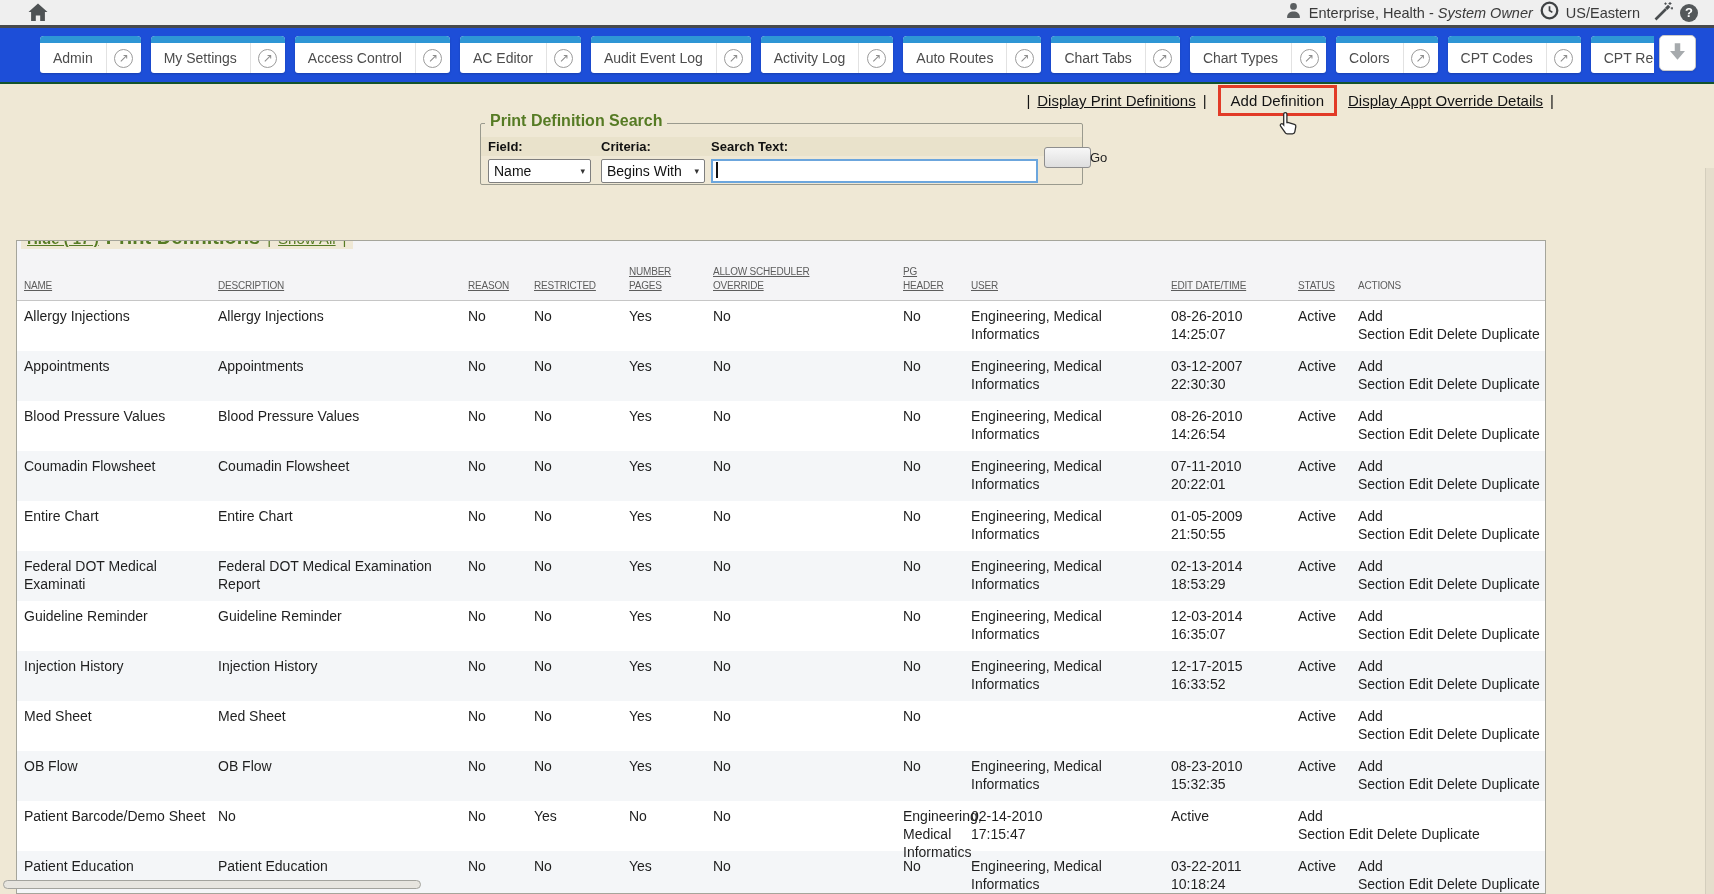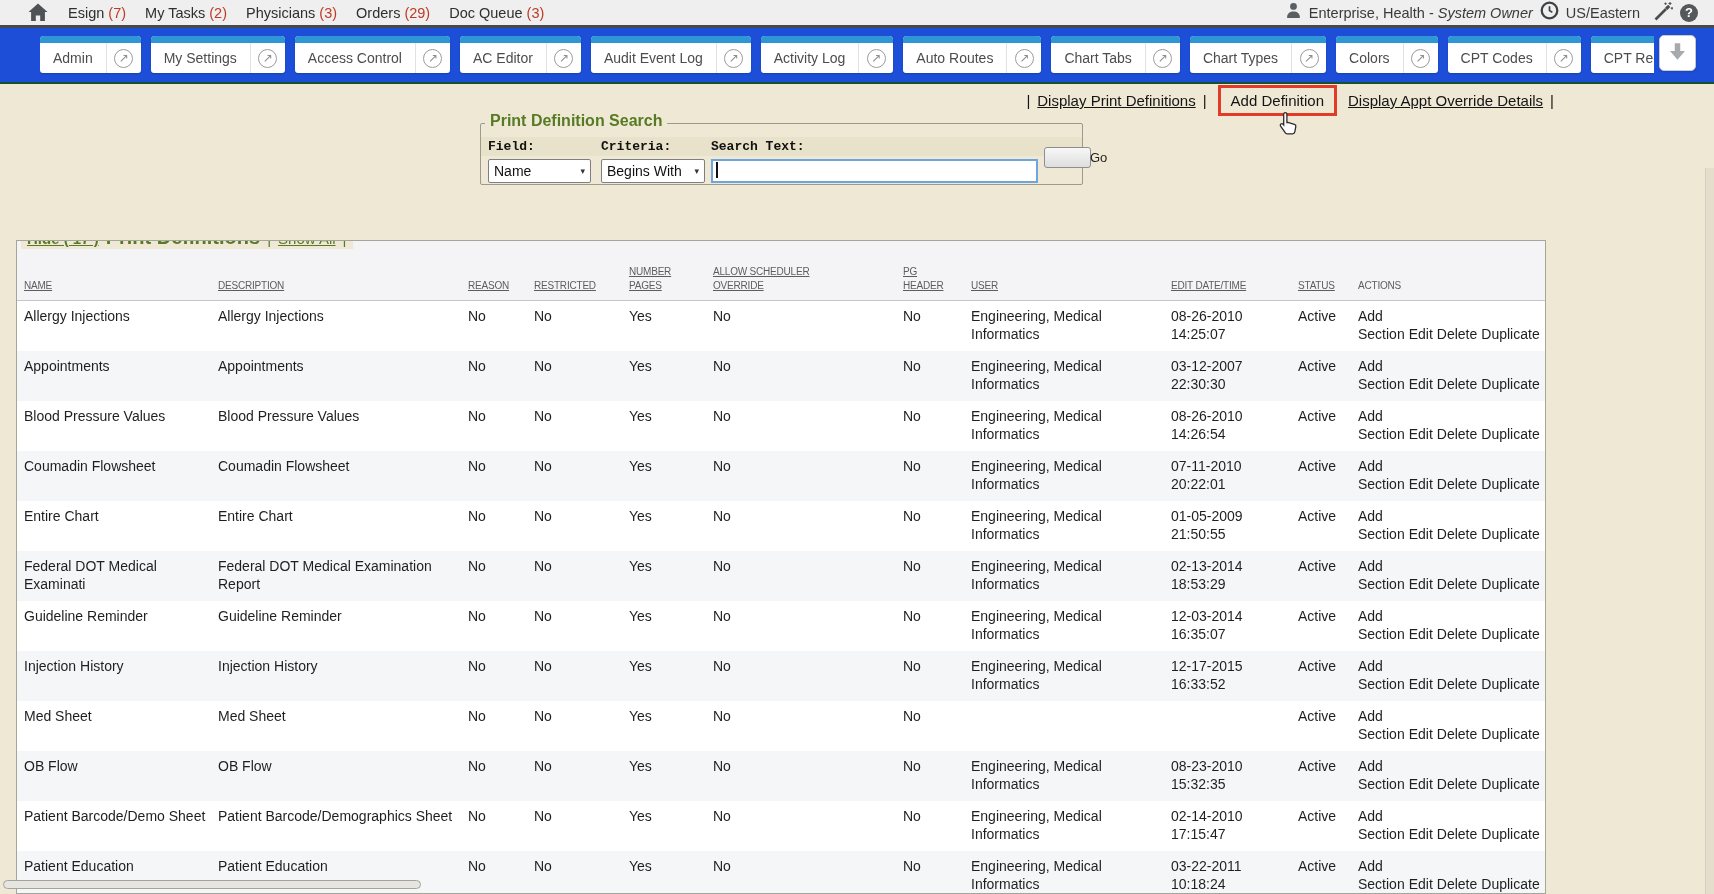--- a/index.html
+++ b/index.html
@@ -47,21 +47,21 @@
   .quick-links a { color:#141414; text-decoration:underline; cursor:pointer; }
   .add-def-box { border:3px solid #e23b27; padding:4px 10px; margin:0 4px; cursor:pointer; }
   .cursor-icon { position:absolute; left:1278px; top:27px; }
 
   
   .search-panel { position:absolute; left:480px; top:39px; width:603px; height:62px;
                   border:1px solid #9a9a8e; border-radius:2px; background:#efe8d5; }
   .search-legend { position:absolute; top:-12px; left:4px; background:#efe8d5; padding:0 5px;
                    font-size:16px; font-weight:bold; color:#567b24; white-space:nowrap; }
   .label-strip { margin-top:13px; height:19px; background:#e9e2cb; display:flex; align-items:center;
-                 padding-left:7px; font-size:13px; font-weight:bold; color:#111;font-family:Liberation Mono, monospace; }
+                 padding-left:7px; font-size:13px; font-weight:bold; color:#111; }
   .label-strip .w1 { width:113px; } .label-strip .w2 { width:110px; }
   .ctrl-row { margin-top:3px; padding-left:7px; display:flex; align-items:center; }
   .fselect { height:24px; background:#fff; border:1px solid #7f7f7f; border-radius:2px;
              display:flex; align-items:center; justify-content:space-between; padding:0 5px;
              font-size:14px; color:#111; cursor:pointer; }
   .fs1 { width:103px; margin-right:10px; } .fs2 { width:104px; margin-right:6px; }
   .fselect .caret { font-size:9px; color:#333; }
   .search-input { width:327px; height:24px; border:2px solid #6ca6dd; background:#fff;
                   font-family:"Liberation Sans",sans-serif; font-size:14px; padding:0 4px; outline:none; }
   .text-caret { position:absolute; left:235px; top:38px; width:1.5px; height:16px; background:#111; }
@@ -98,27 +98,20 @@
 </style>
 </head>
 <body>
 
 <div class="topbar">
   <span class="home-btn">
     <svg width="20" height="19" viewBox="0 0 20 19">
         <path d="M10 0.5 L19.5 9 h-2.6 V18 h-4.7 v-5.6 H7.8 V18 H3.1 V9 H0.5 Z" fill="#4e5254"></path>
       </svg>
   </span>
-  <nav class="topnav" id="topnav">
-      <a class="navlink"><span class="lbl">Esign </span><span class="cnt">(7)</span></a>
-      <a class="navlink"><span class="lbl">My Tasks </span><span class="cnt">(2)</span></a>
-      <a class="navlink"><span class="lbl">Physicians </span><span class="cnt">(3)</span></a>
-      <a class="navlink"><span class="lbl">Orders </span><span class="cnt">(29)</span></a>
-      <a class="navlink"><span class="lbl">Doc Queue </span><span class="cnt">(3)</span></a>
-    </nav>
   <div class="topbar-right">
     <span>
       <svg width="17" height="17" viewBox="0 0 16 16">
           <path d="M8 1a3.2 3.2 0 1 1 0 6.4A3.2 3.2 0 0 1 8 1zm-6 13.2c0-3.4 2.7-5.3 6-5.3s6 1.9 6 5.3v.8H2z" fill="#5a5e60"></path>
         </svg>
     </span>
     <span class="user-block"><span>Enterprise, Health -</span> <i>System Owner</i></span>
     <span>
       <svg width="19" height="19" viewBox="0 0 20 20">
           <circle cx="10" cy="10" r="8.2" fill="none" stroke="#3f4244" stroke-width="2.4"></circle>
@@ -503,21 +496,20 @@
           <div class="cell">Engineering, Medical Informatics</div>
           <div class="cell">
             <div class="edit-date">08-23-2010</div>
             <div class="edit-time">15:32:35</div>
           </div>
           <div class="cell">Active</div>
           <div class="cell actions-cell"><span class="action">Add Section</span><span class="action">Edit</span><span class="action">Delete</span><span class="action">Duplicate</span></div>
         </div>
         <div class="trow grid-cols">
           <div class="cell">Patient Barcode/Demo Sheet</div>
-          <div class="cell">Patient Barcode/Demographics Sheet</div>
           <div class="cell">No</div>
           <div class="cell">No</div>
           <div class="cell">Yes</div>
           <div class="cell">No</div>
           <div class="cell">No</div>
           <div class="cell">Engineering, Medical Informatics</div>
           <div class="cell">
             <div class="edit-date">02-14-2010</div>
             <div class="edit-time">17:15:47</div>
           </div>

